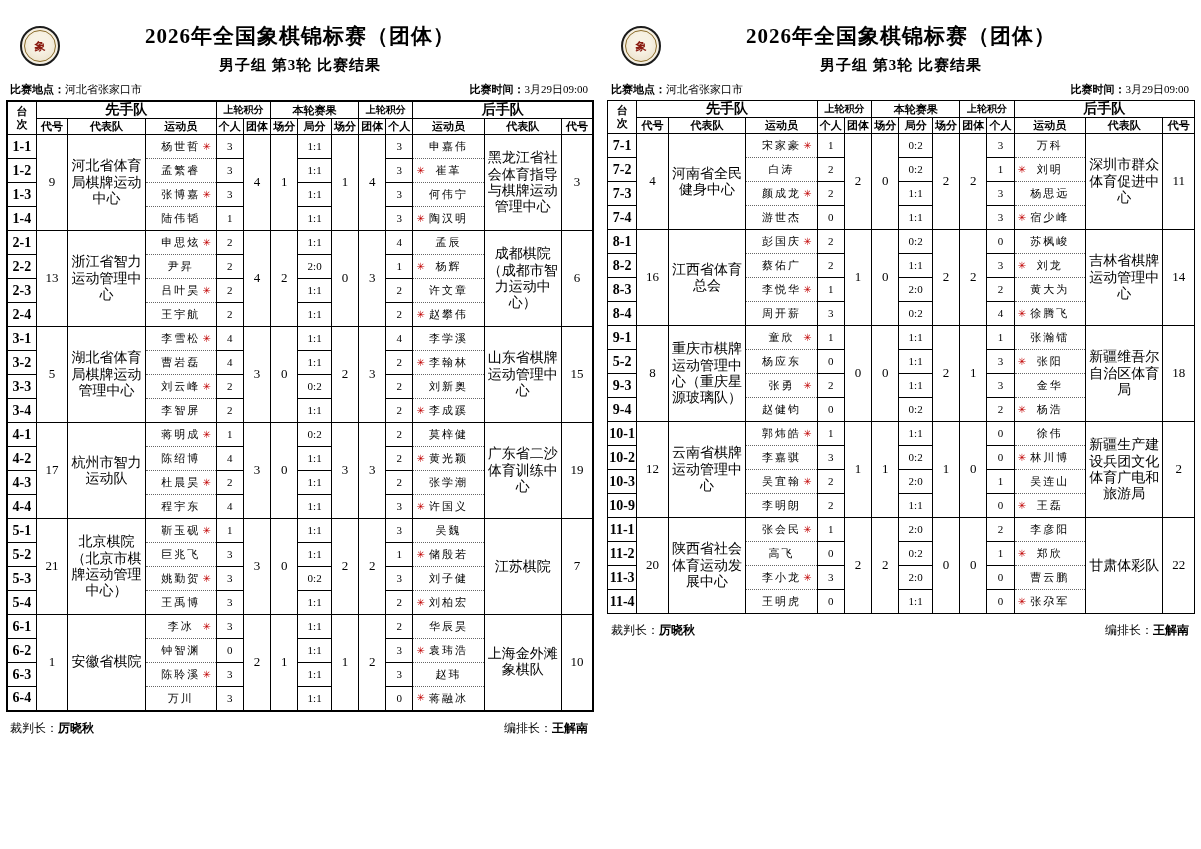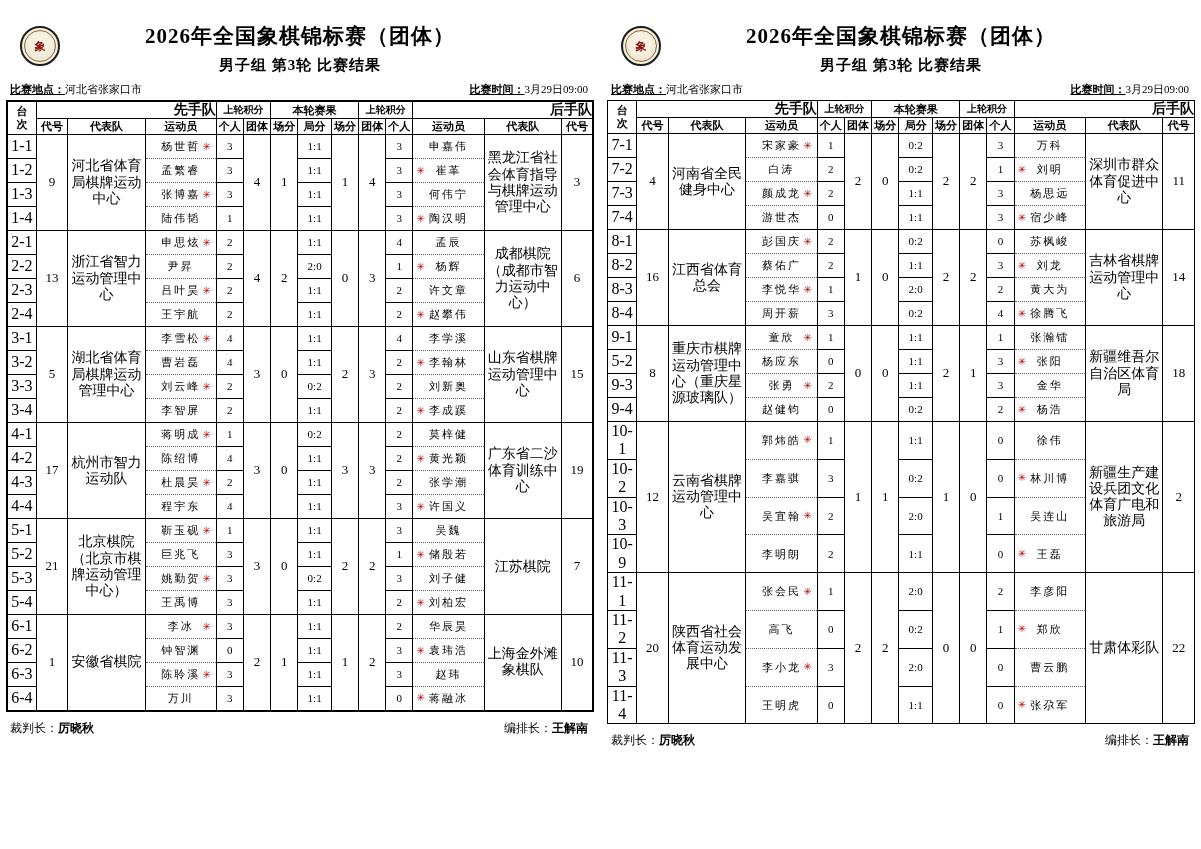--- a/index.html
+++ b/index.html
@@ -61,21 +61,21 @@
     font-weight: bold;
     letter-spacing: 1px;
     padding-top: 6px;
   }
   .meta {
     display: flex;
     justify-content: space-between;
     font-size: 11px;
     padding: 2px 6px 3px 4px;
   }
-  .meta .lbl { font-weight: bold; text-decoration: underline; }
+  .meta .lbl { font-weight: bold; }
 
   
   table.grid {
     border-collapse: collapse;
     width: 588px;
     table-layout: fixed;
     font-size: 11px;
   }
   table.grid th, table.grid td {
     border: 1px solid #000;
@@ -84,24 +84,24 @@
     padding: 0;
     line-height: 1.15;
   }
   .outer { border: 2px solid #000 !important; }
   thead th {
     font-weight: bold;
     height: 16px;
     font-size: 11px;
     white-space: nowrap;
   }
-  thead th.big { font-size: 14px; text-align: right; }
+  thead th.big { font-size: 14px; }
   thead th.small { font-size: 10px; }
 
-  td.tai { font-weight: normal; font-size: 16px; height: 24px; }
+  td.tai { font-weight: bold; font-size: 14px; height: 24px; }
   td.code { font-size: 13px; }
   td.teamname {
     font-size: 14px;
     line-height: 1.25;
     padding: 1px 2px;
   }
   td.player {
     font-size: 11px;
     position: relative;
     border-top: 1px dotted #666 !important;

